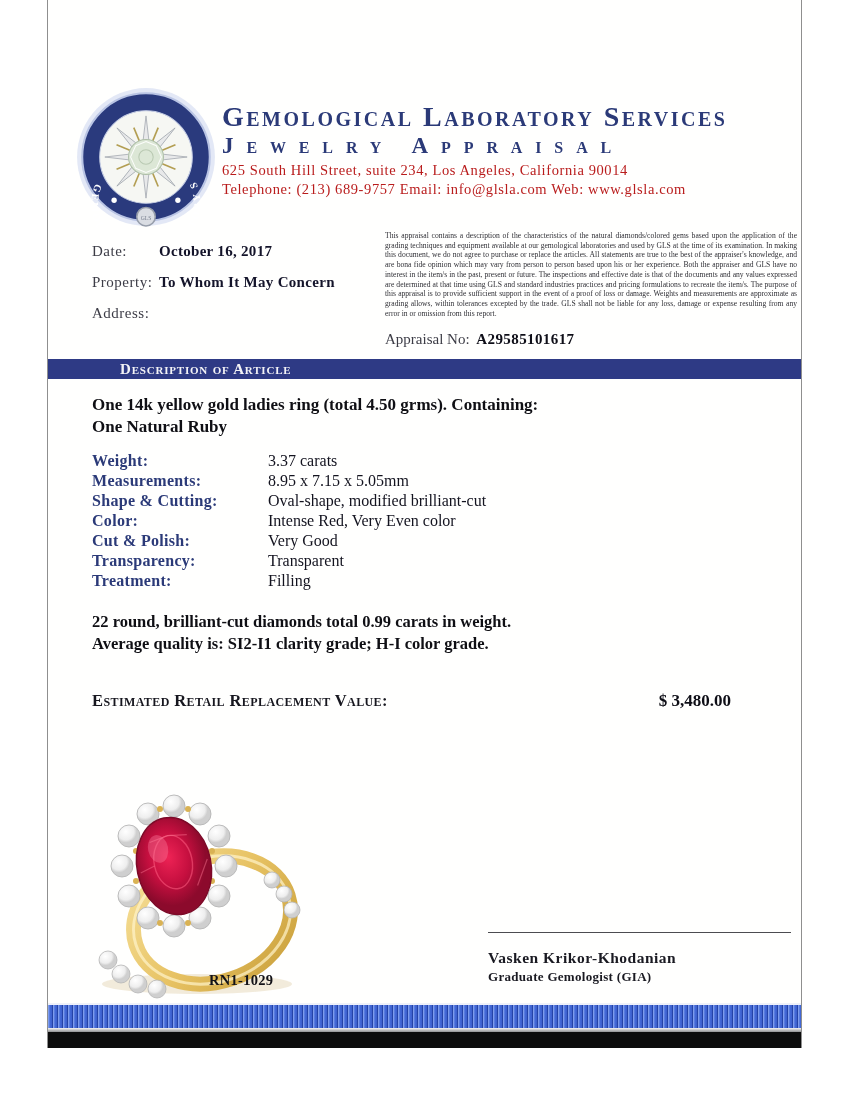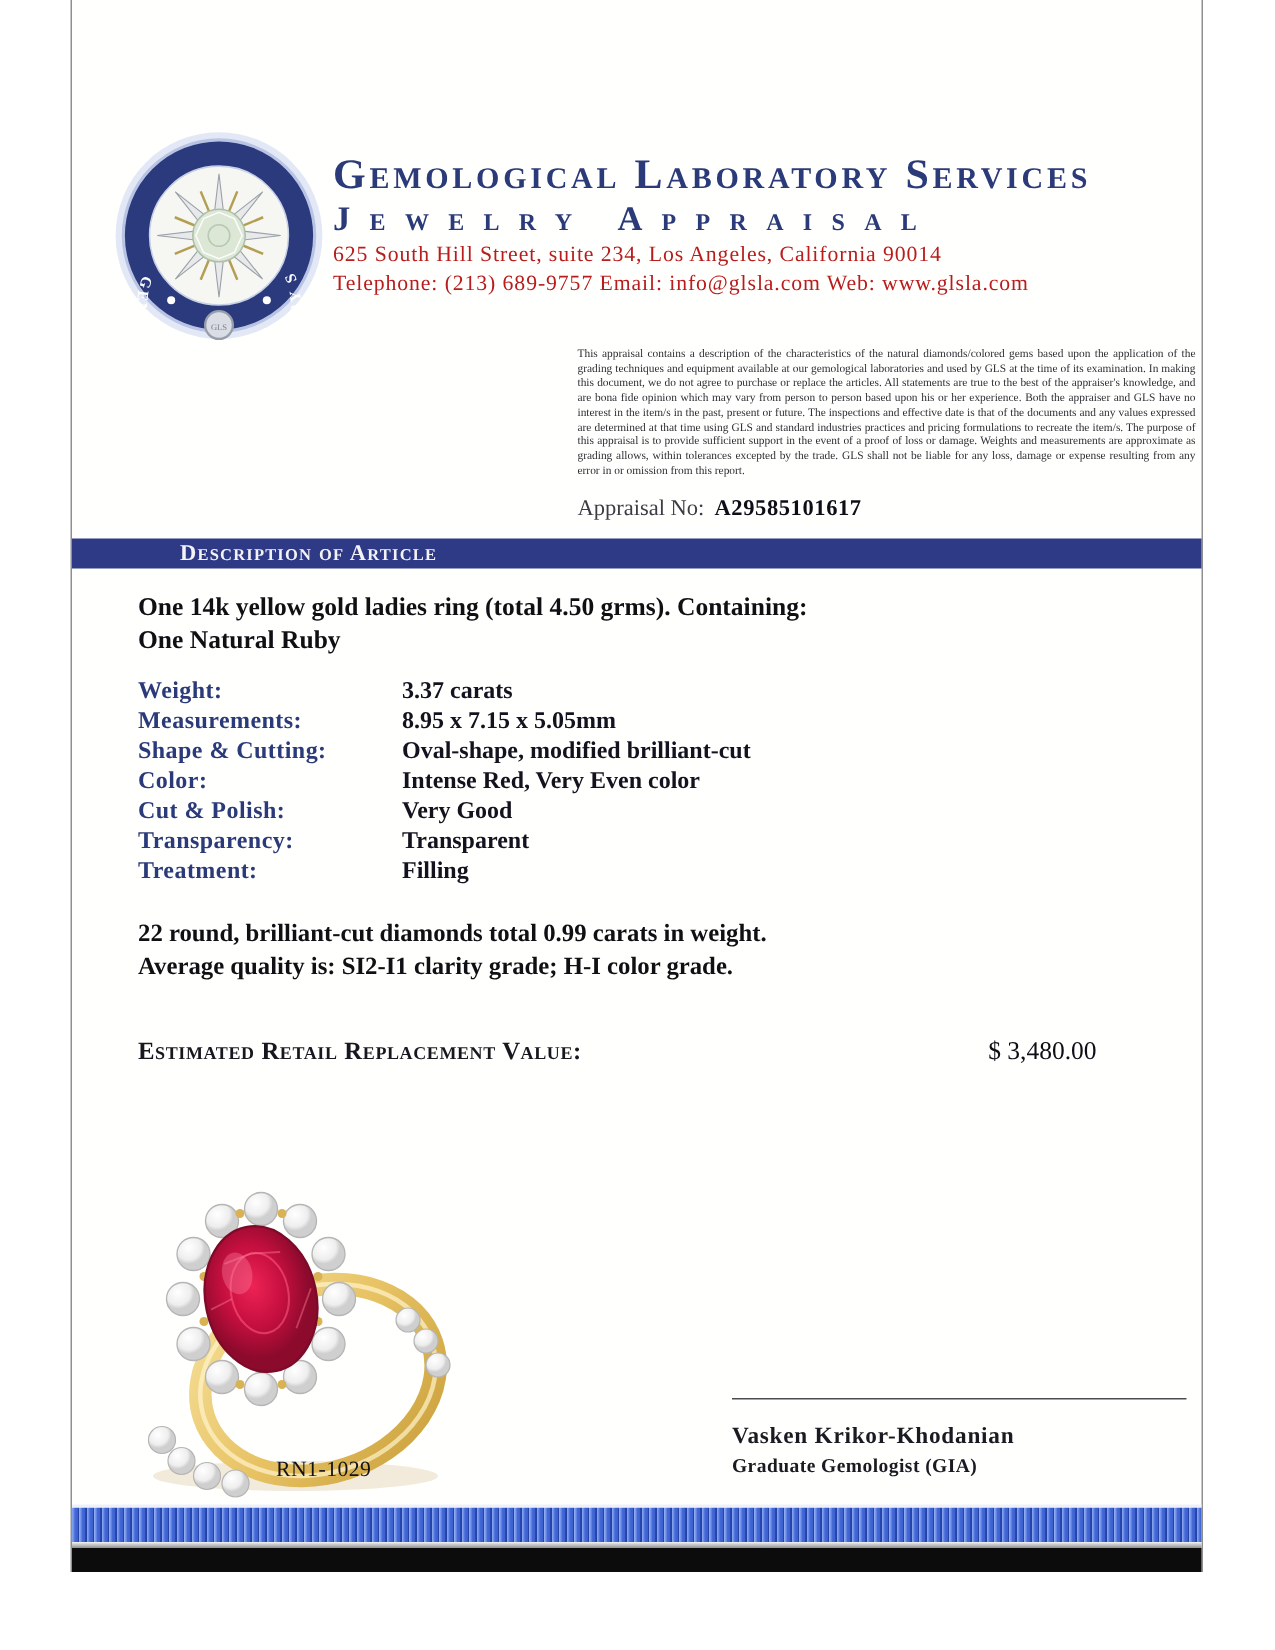--- a/index.html
+++ b/index.html
@@ -44,28 +44,28 @@
     position:absolute; left:0; top:359px; width:100%; height:20px;
     background:#2e3a85; color:#f3f3f6;
     font-variant:small-caps; font-weight:bold; font-size:15px;
     letter-spacing:0.8px; line-height:20px; padding-left:72px;
   }
   
   .intro { position:absolute; left:44px; top:394px; font-size:17px; font-weight:bold; color:#0f0f14; line-height:22px; }
   .specs { position:absolute; left:44px; top:451px; font-size:16px; }
   .spec-row { position:relative; height:20px; line-height:20px; }
   .spec-label { font-weight:bold; color:#2b3a78; letter-spacing:0.3px; }
-  .spec-value { position:absolute; left:176px; top:0; font-weight:bold; color:#13131f; white-space:nowrap;text-align:right; }
+  .spec-value { position:absolute; left:176px; top:0; font-weight:normal; color:#13131f; white-space:nowrap;text-align:right; }
   .diamonds { position:absolute; left:44px; top:611px; font-size:16.5px; font-weight:bold; color:#0f0f14; line-height:22px; }
   .value-row { position:absolute; left:44px; right:60px; top:691px; height:22px; }
   .value-label { font-variant:small-caps; font-weight:bold; font-size:16.5px; color:#17171f; letter-spacing:0.4px; }
-  .value-amount { position:absolute; right:10px; top:0; font-weight:normal; font-size:17px; color:#0e0e16;padding-left:48px; }
+  .value-amount { position:absolute; right:10px; top:0; font-weight:bold; font-size:17px; color:#0e0e16;padding-left:48px; }
   
   .photo { position:absolute; left:14px; top:788px; width:258px; height:212px; }
-  .photo-caption { position:absolute; left:136px; top:972px; font-weight:normal; font-size:14.5px; color:#121218; letter-spacing:0.3px; }
+  .photo-caption { position:absolute; left:161px; top:972px; font-weight:bold; font-size:14.5px; color:#121218; letter-spacing:0.3px; }
   
   .signature { position:absolute; left:440px; top:904px; width:303px; border-top:1.5px solid #4c4c50; padding-top:16px;margin-top:28px; }
   .sig-name { font-weight:bold; font-size:15.5px; color:#1a1a22; letter-spacing:0.5px; }
   .sig-title { font-weight:bold; font-size:13px; color:#1a1a22; margin-top:2px; letter-spacing:0.3px; }
   
   .ribbon {
     position:absolute; left:0; top:1003px; width:100%; height:25px;
     background:repeating-linear-gradient(90deg,
       #8fa9ef 0px, #6d8fe8 1px, #446ad8 2px, #3b5ecb 4px, #2847ae 4px, #22409f 5px);
     border-top:2px solid #eef1fa;
@@ -125,20 +125,34 @@
     </svg>
   </div>
 
   <div class="header-text">
     <div class="org-name">Gemological Laboratory Services</div>
     <div class="doc-type">Jewelry Appraisal</div>
     <div class="addr-line">625 South Hill Street, suite 234, Los Angeles, California 90014</div>
     <div class="addr-line">Telephone: (213) 689-9757  Email: info@glsla.com  Web: www.glsla.com</div>
   </div>
 
+  <div class="meta-left">
+    <div class="meta-row">
+      <span class="meta-label">Date:</span>
+      <span class="meta-value">October 16, 2017</span>
+    </div>
+    <div class="meta-row">
+      <span class="meta-label">Property:</span>
+      <span class="meta-value">To Whom It May Concern</span>
+    </div>
+    <div class="meta-row">
+      <span class="meta-label">Address:</span>
+      <span class="meta-value"></span>
+    </div>
+  </div>
 
   <div class="disclaimer">This appraisal contains a description of the characteristics of the natural diamonds/colored gems based upon the application of the grading techniques and equipment available at our gemological laboratories and used by GLS at the time of its examination. In making this document, we do not agree to purchase or replace the articles. All statements are true to the best of the appraiser's knowledge, and are bona fide opinion which may vary from person to person  based upon his or her experience.  Both the appraiser and GLS have no interest in the item/s in the past, present or future.  The inspections and effective date is that of the documents and any values expressed are determined at that time using GLS and standard industries practices and pricing formulations to recreate the item/s.  The purpose of this appraisal is to provide sufficient support in the event of a proof of loss or damage.  Weights and measurements are approximate as grading allows, within tolerances excepted by the trade.  GLS shall not be liable for any loss, damage or expense resulting from any error in or omission from this report.</div>
 
   <div class="appraisal-row">
     <span class="appraisal-label">Appraisal No:</span>
     <span class="appraisal-value">A29585101617</span>
   </div>
 
   <div class="section-bar">Description of Article</div>
 

